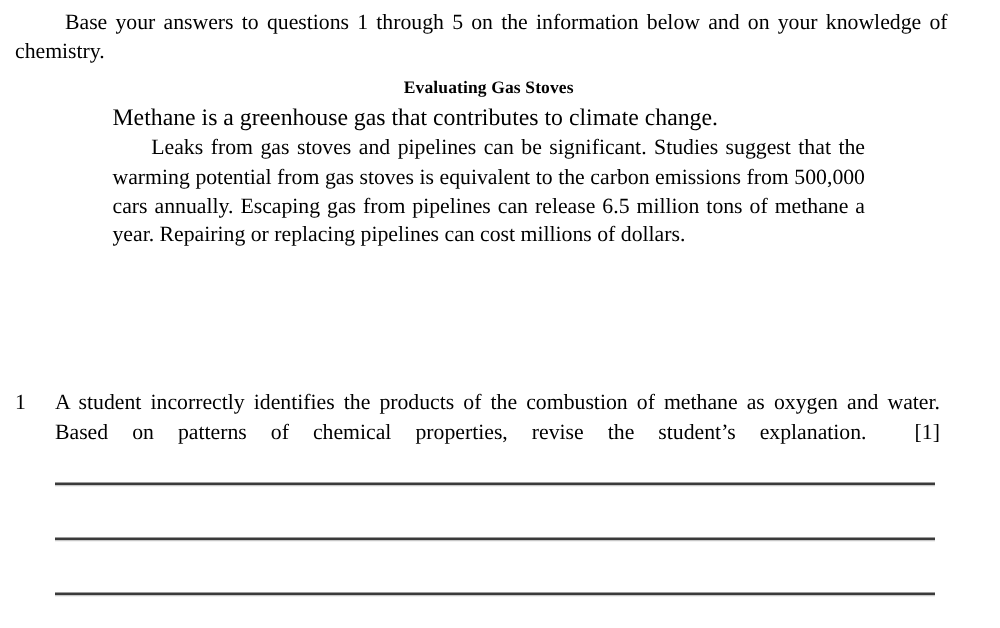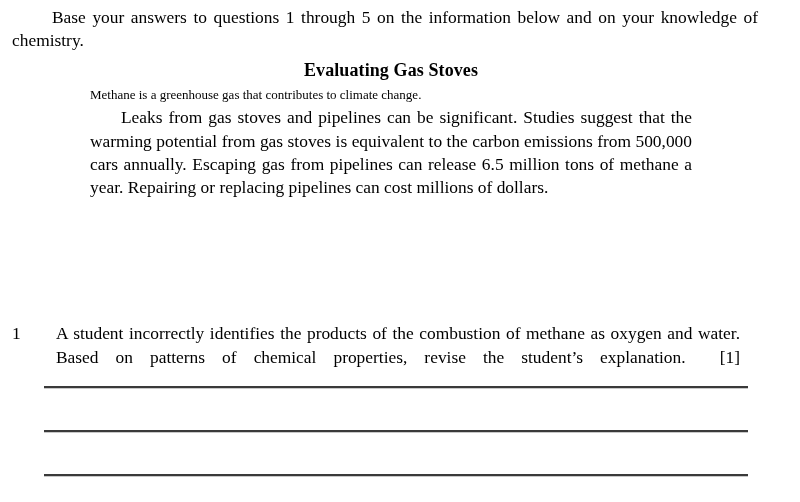--- a/index.html
+++ b/index.html
@@ -50,21 +50,21 @@
 
   
   .passage-block {
     position: absolute;
     left: 90px;
     top: 58px;
     width: 602px;
   }
   .passage-title {
     margin: 0;
-    font-size: 18px;
+    font-size: 14px;
     line-height: 25px;
     font-weight: bold;
     text-align: center;
     letter-spacing: 0.1px;
   }
   .passage-para {
     margin: 0;
     font-size: 17.4px;
     line-height: 23.3px;
     text-align: justify;
@@ -79,21 +79,21 @@
   }
   
   .force-justify::after {
     content: "";
     display: inline-block;
     width: 100%;
   }
   
   .passage-tail {
     margin: 0;
-    font-size: 13px;
+    font-size: 19px;
     line-height: 23.3px;
     text-align: left;
     text-indent: 0;
   }
 
   sub {
     font-size: 0.68em;
     line-height: 0;
     vertical-align: -0.28em;
   }
@@ -112,21 +112,21 @@
   }
   .question-number {
     position: absolute;
     left: 0;
     top: 0;
     font-size: 17.4px;
     line-height: 23.5px;
     text-align: left;
   }
   .question-text {
-    margin: 12px;
+    margin: 0;
     font-size: 17.4px;
     line-height: 23.5px;
     text-align: justify;
     text-indent: 0;
     hyphens: none;
   }
   .question-text::after {
     content: "";
     display: inline-block;
     width: 100%;

